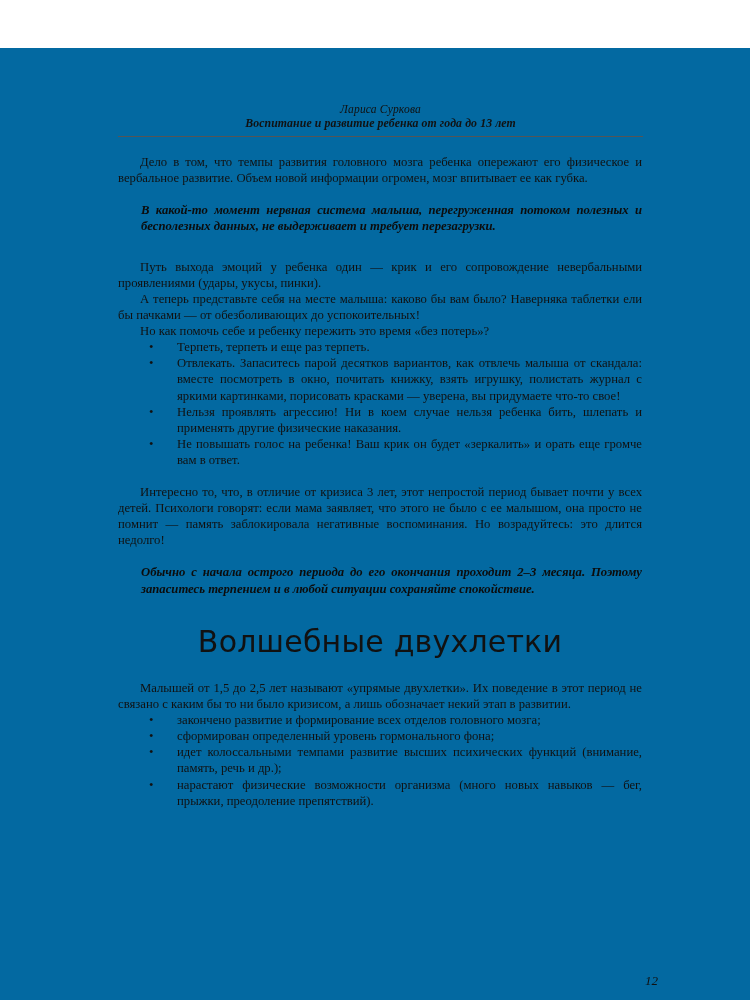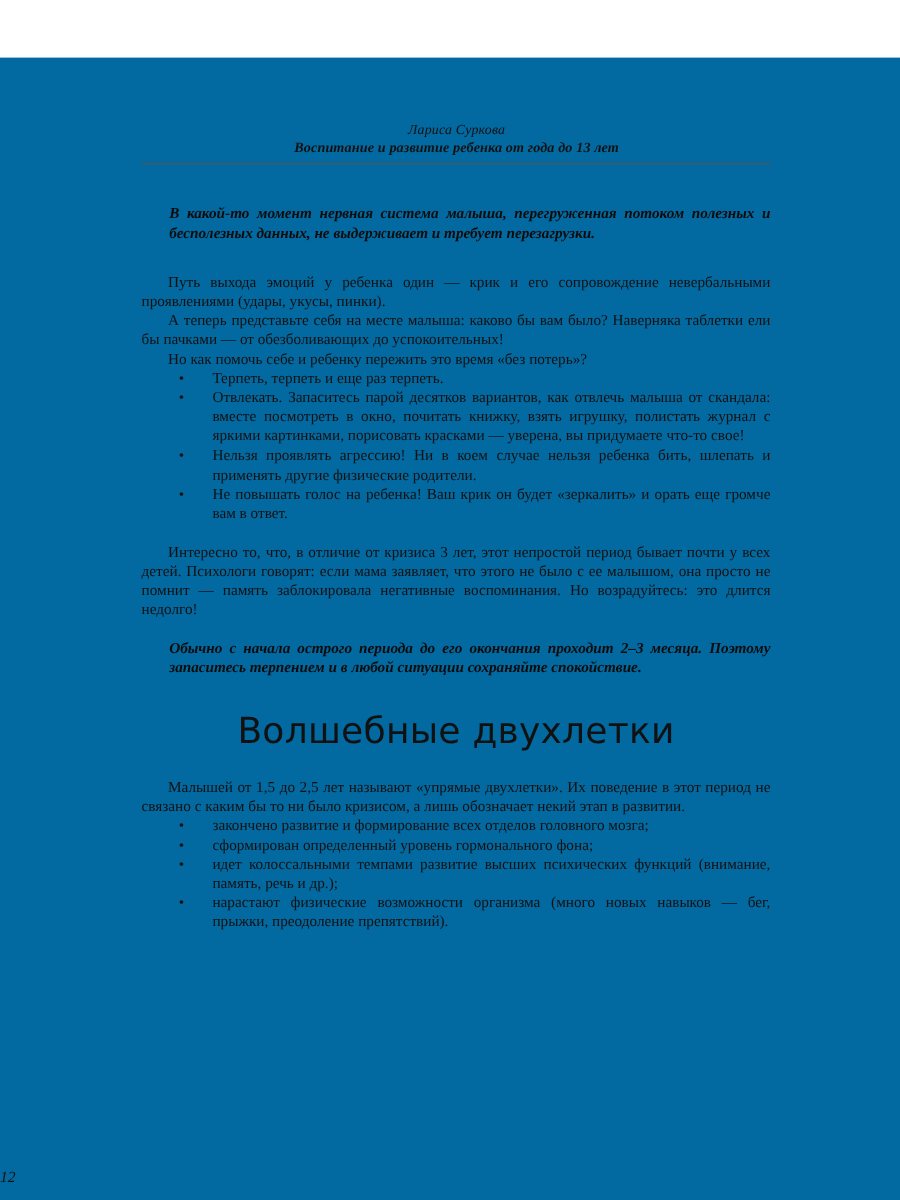--- a/index.html
+++ b/index.html
@@ -128,40 +128,41 @@
     letter-spacing: 0.2px;
     color: #111111;
   }
 
   
   .folio {
     position: absolute;
     left: 0;
     top: 925px;
     width: 658px;
-    text-align: left;
+    text-align: right;
     font-family: "Liberation Serif", "DejaVu Serif", serif;
     font-style: italic;
     font-size: 13px;
     color: #111111;
   }
 </style>
 </head>
 <body>
 
 <div class="page">
 
   <div class="runhead">
     <div class="runhead-author">Лариса Суркова</div>
     <div class="runhead-title">Воспитание и развитие ребенка от года до 13 лет</div>
   </div>
   <div class="runhead-rule"></div>
 
   <div class="content">
 
+    <p class="body">Дело в том, что темпы развития головного мозга ребенка опережают его физическое и вербальное развитие. Объем новой информации огромен, мозг впитывает ее как губка.</p>
 
     <div class="gap-md"></div>
 
     <p class="pullquote">В какой-то момент нервная система малыша, перегруженная потоком полезных и бесполезных данных, не выдерживает и требует перезагрузки.</p>
 
     <div class="gap-lg"></div>
 
     <p class="body">Путь выхода эмоций у ребенка один — крик и его сопровождение невербальными проявлениями (удары, укусы, пинки).</p>
     <p class="body">А теперь представьте себя на месте малыша: каково бы вам было? Наверняка таблетки ели бы пачками — от обезболивающих до успокоительных!</p>
     <p class="body">Но как помочь себе и ребенку пережить это время «без потерь»?</p>
@@ -170,21 +171,21 @@
       <li>
         <span class="bullet">•</span>
         <span>Терпеть, терпеть и еще раз терпеть.</span>
       </li>
       <li>
         <span class="bullet">•</span>
         <span>Отвлекать. Запаситесь парой десятков вариантов, как отвлечь малыша от скандала: вместе посмотреть в окно, почитать книжку, взять игрушку, полистать журнал с яркими картинками, порисовать красками — уверена, вы придумаете что-то свое!</span>
       </li>
       <li>
         <span class="bullet">•</span>
-        <span>Нельзя проявлять агрессию! Ни в коем случае нельзя ребенка бить, шлепать и применять другие физические родители.</span>
+        <span>Нельзя проявлять агрессию! Ни в коем случае нельзя ребенка бить, шлепать и применять другие физические наказания.</span>
       </li>
       <li>
         <span class="bullet">•</span>
         <span>Не повышать голос на ребенка! Ваш крик он будет «зеркалить» и орать еще громче вам в ответ.</span>
       </li>
     </ul>
 
     <div class="gap-md"></div>
 
     <p class="body">Интересно то, что, в отличие от кризиса 3 лет, этот непростой период бывает почти у всех детей. Психологи говорят: если мама заявляет, что этого не было с ее малышом, она просто не помнит — память заблокировала негативные воспоминания. Но возрадуйтесь: это длится недолго!</p>

